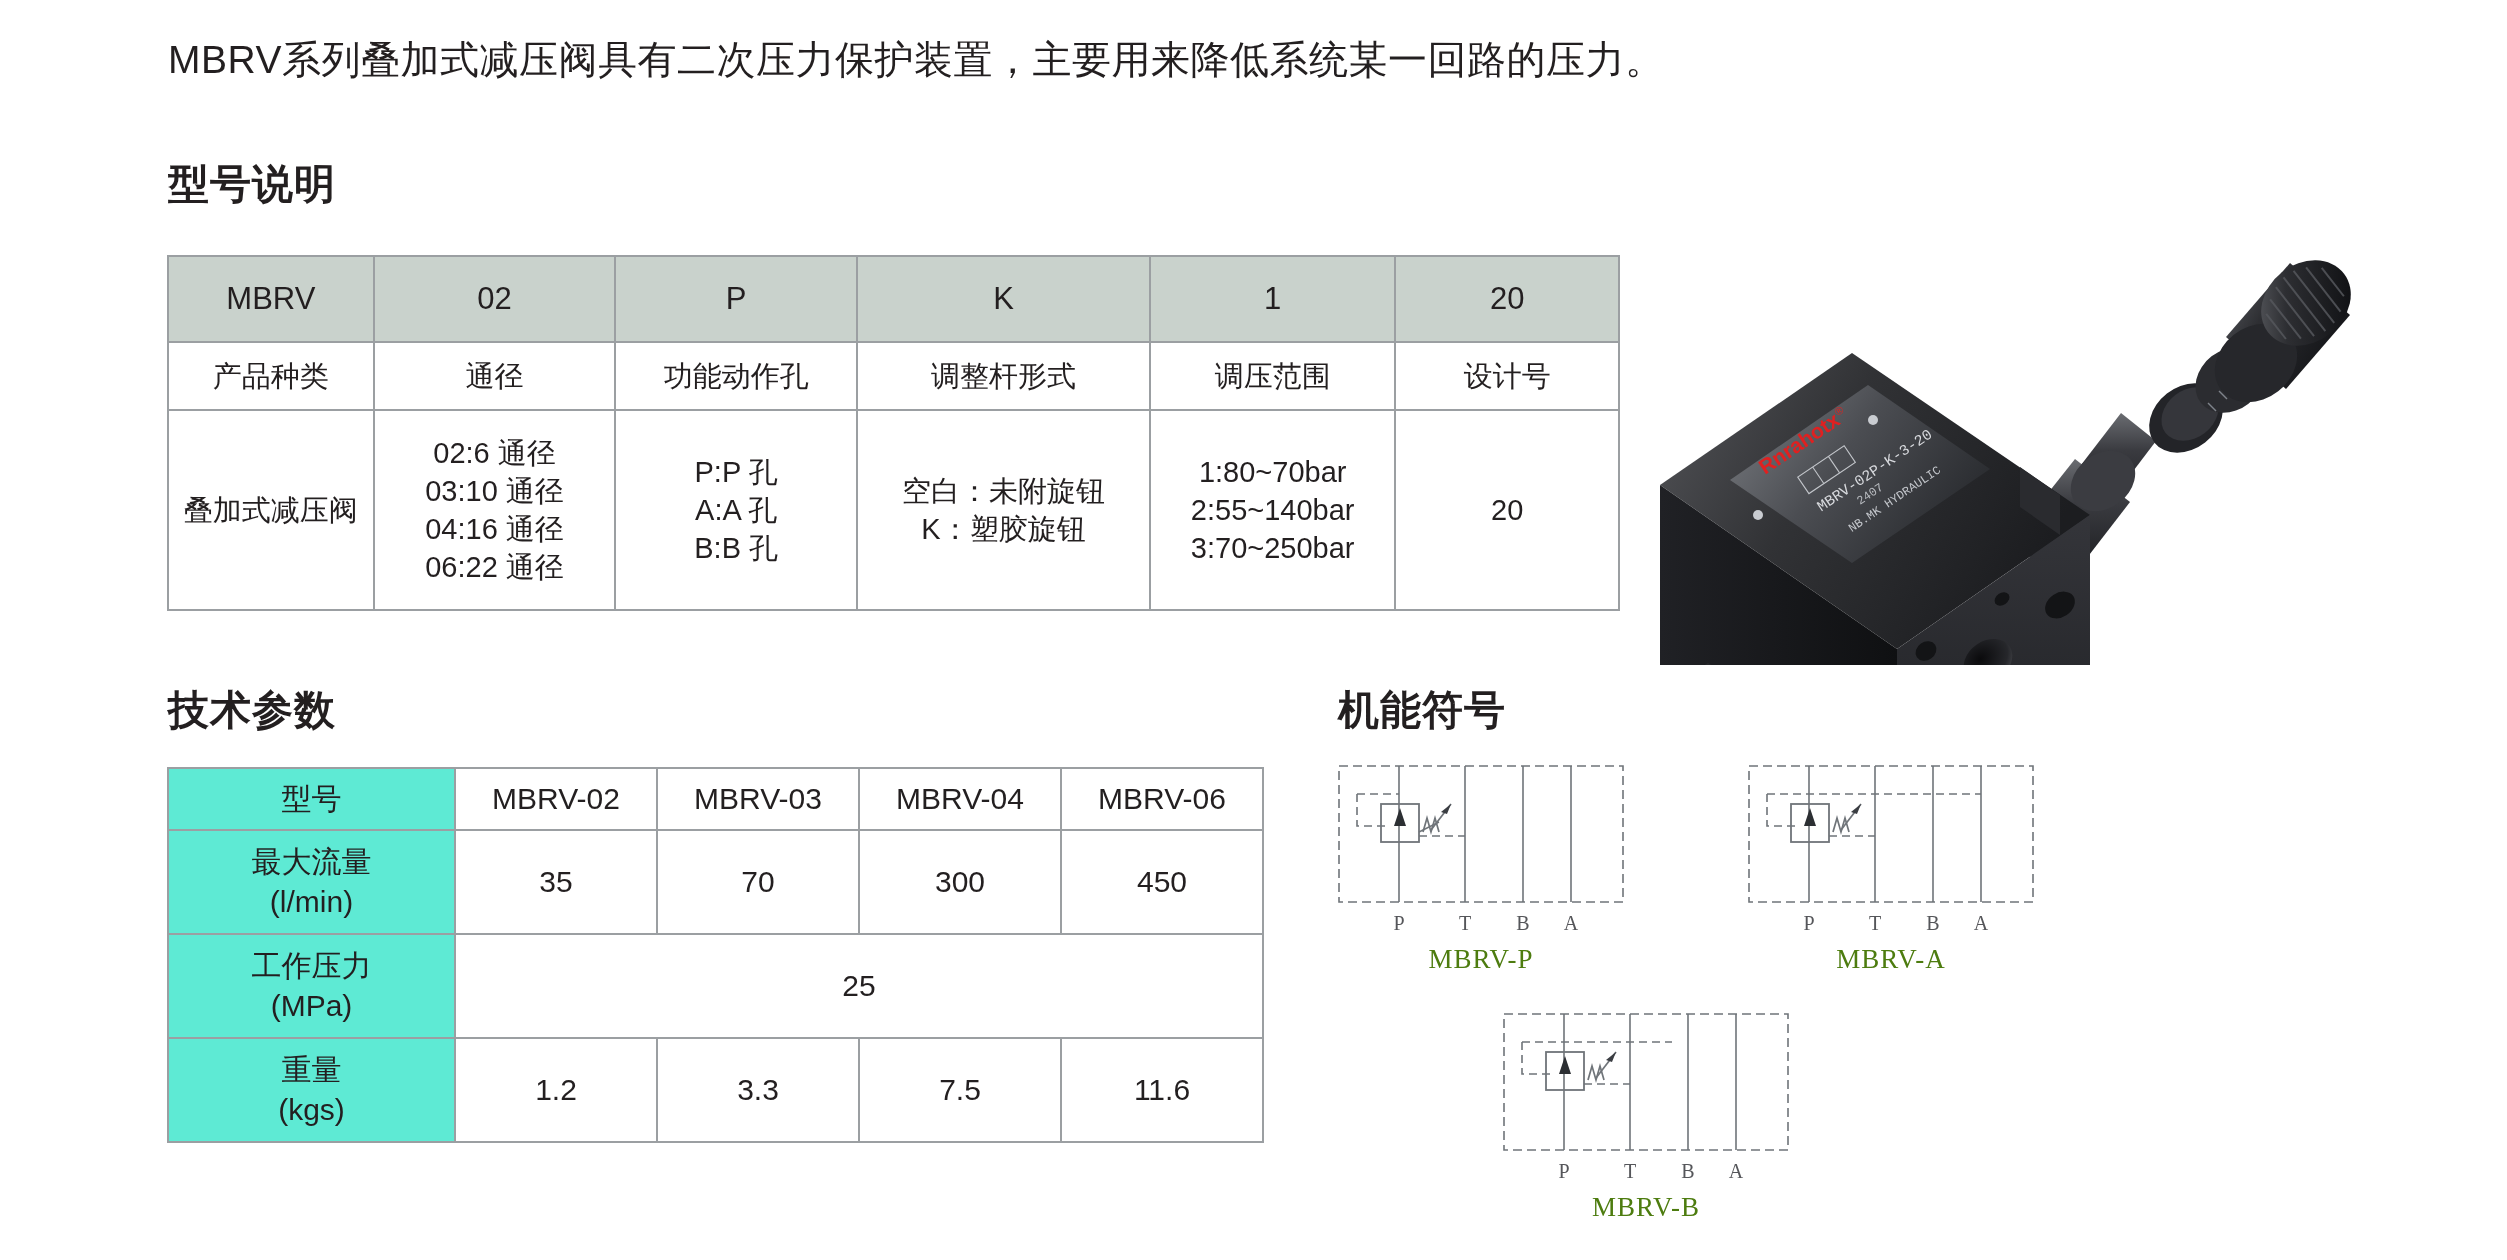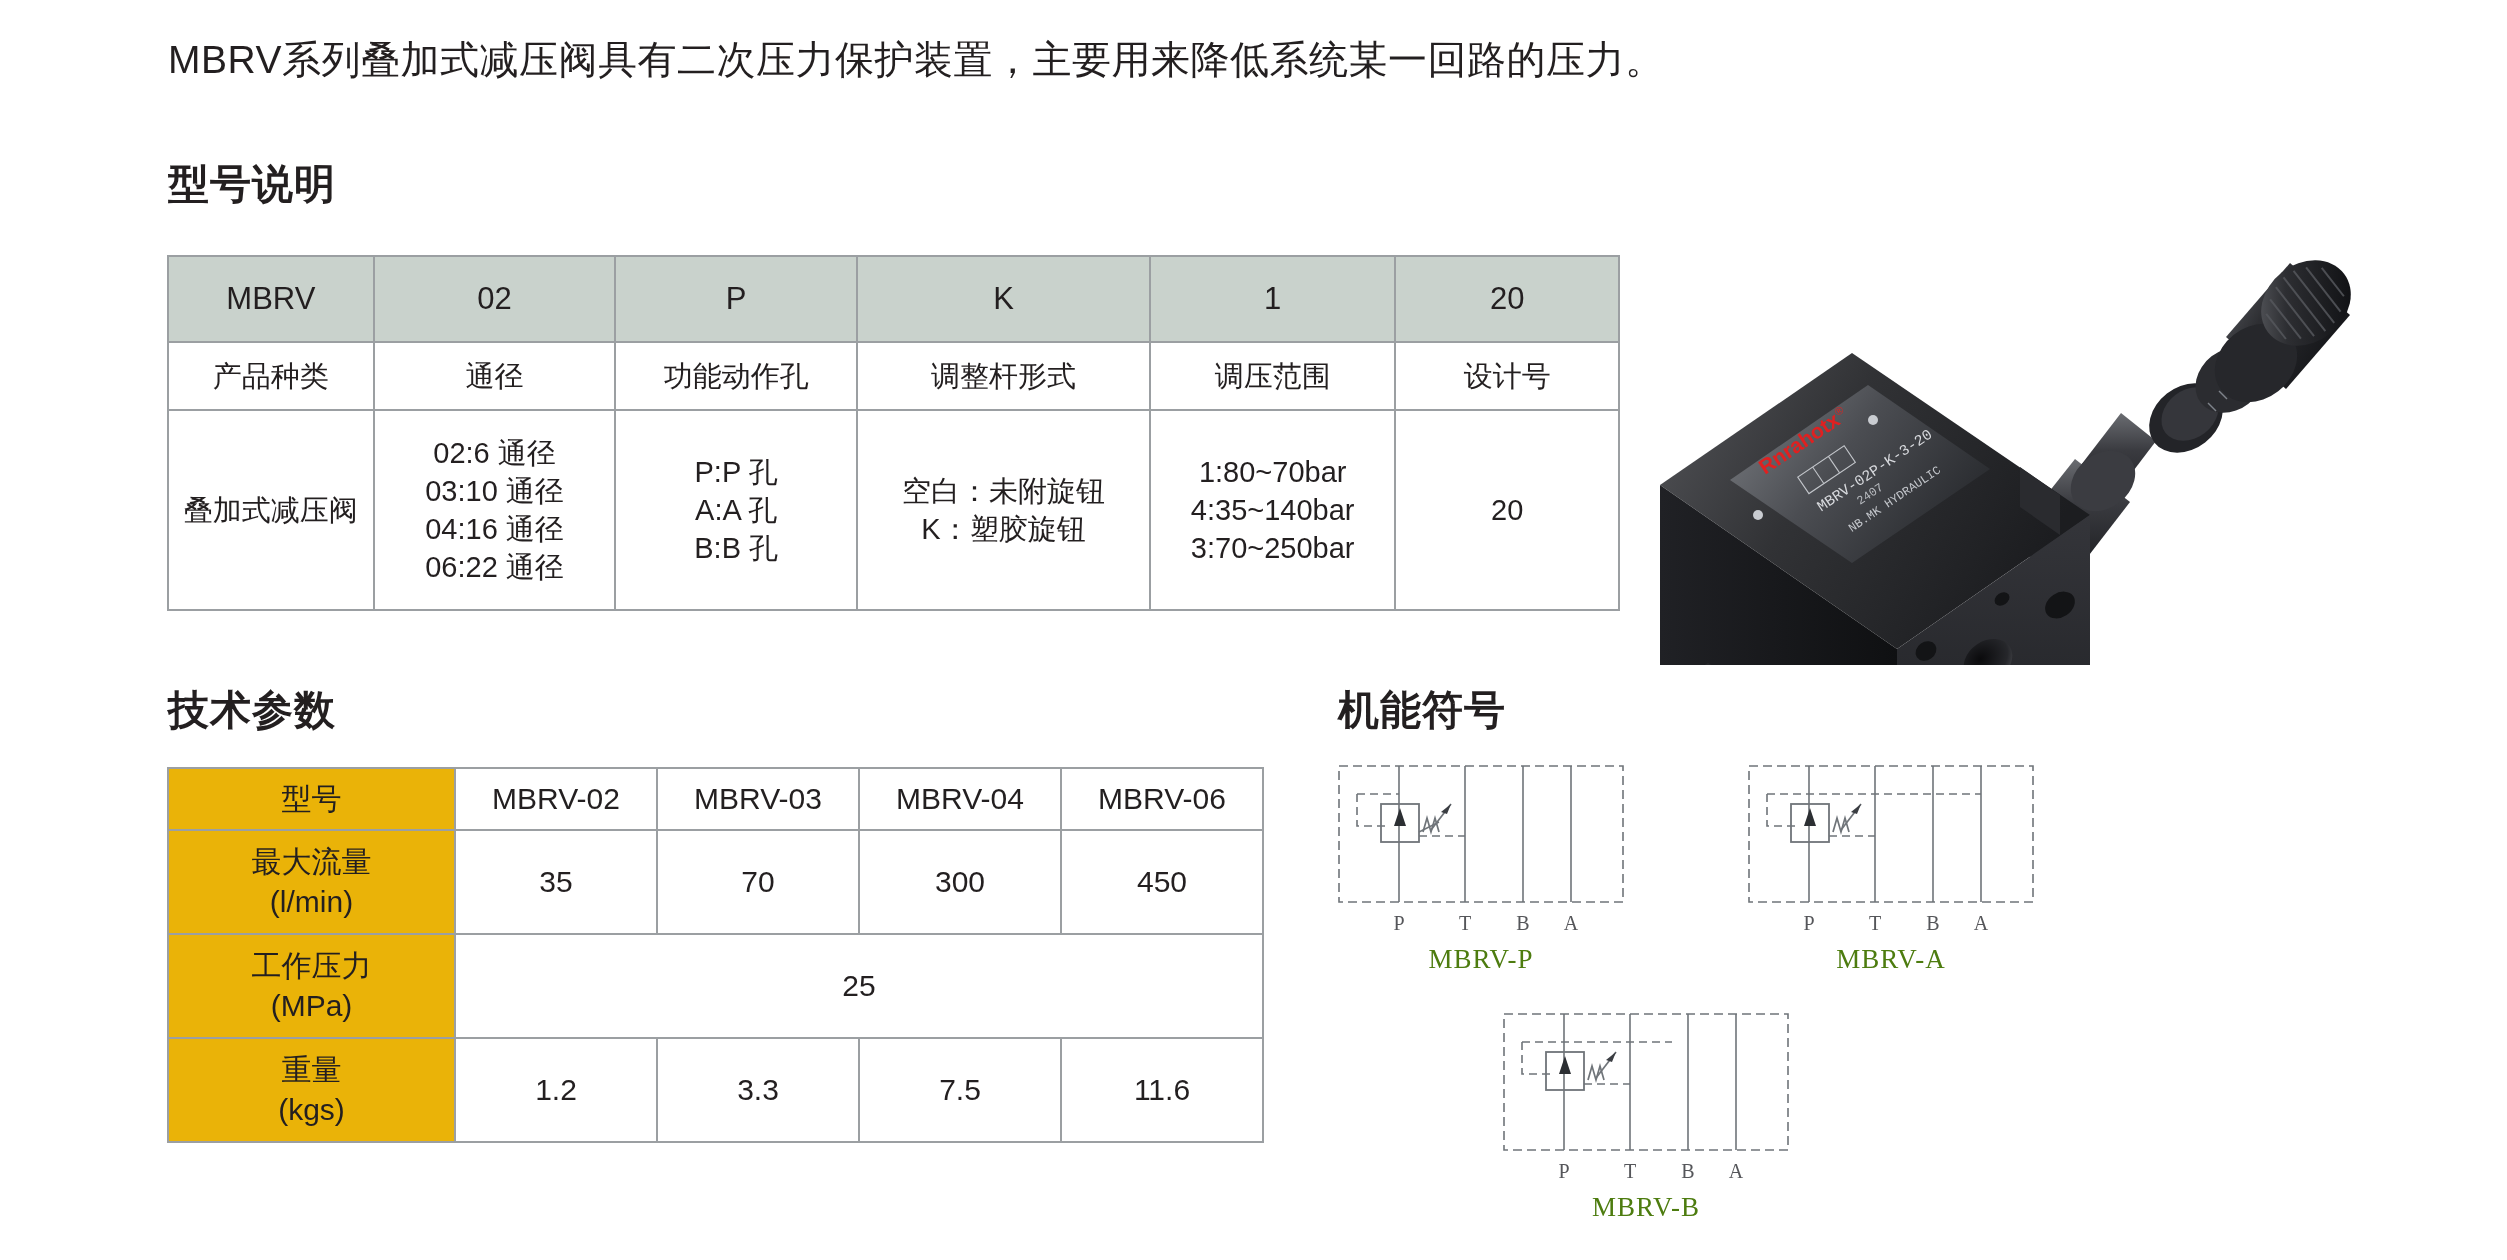--- a/index.html
+++ b/index.html
@@ -67,21 +67,21 @@
   
   #model-table { left: 167px; top: 255px; width: 1453px; }
   #model-table .r1 td { height: 86px; font-size: 31px; }
   #model-table .r2 td { height: 68px; }
   #model-table .r3 td { height: 200px; }
 
   
   #specs-table { left: 167px; top: 767px; width: 1095px; }
   #specs-table td { font-size: 30px; }
   #specs-table .label-cell {
-    background: #eab308;
+    background: #5eead4;
     white-space: pre-line;
     line-height: 40px;
   }
   #specs-table .sr1 td { height: 62px; }
   #specs-table .sr2 td { height: 104px; }
   #specs-table .sr3 td { height: 104px; }
   #specs-table .sr4 td { height: 104px; }
 
   
   #product-photo {
@@ -151,21 +151,21 @@
       <td class="multi">02:6 通径
 03:10 通径
 04:16 通径
 06:22 通径</td>
       <td class="multi">P:P 孔
 A:A 孔
 B:B 孔</td>
       <td class="multi">空白：未附旋钮
 K：塑胶旋钮</td>
       <td class="multi">1:80~70bar
-4:35~140bar
+2:55~140bar
 3:70~250bar</td>
       <td class="multi">20</td>
     </tr>
   </tbody>
 </table>
 
 <table id="specs-table" class="data-table">
   <colgroup>
     <col style="width:287px">
       <col style="width:202px">

